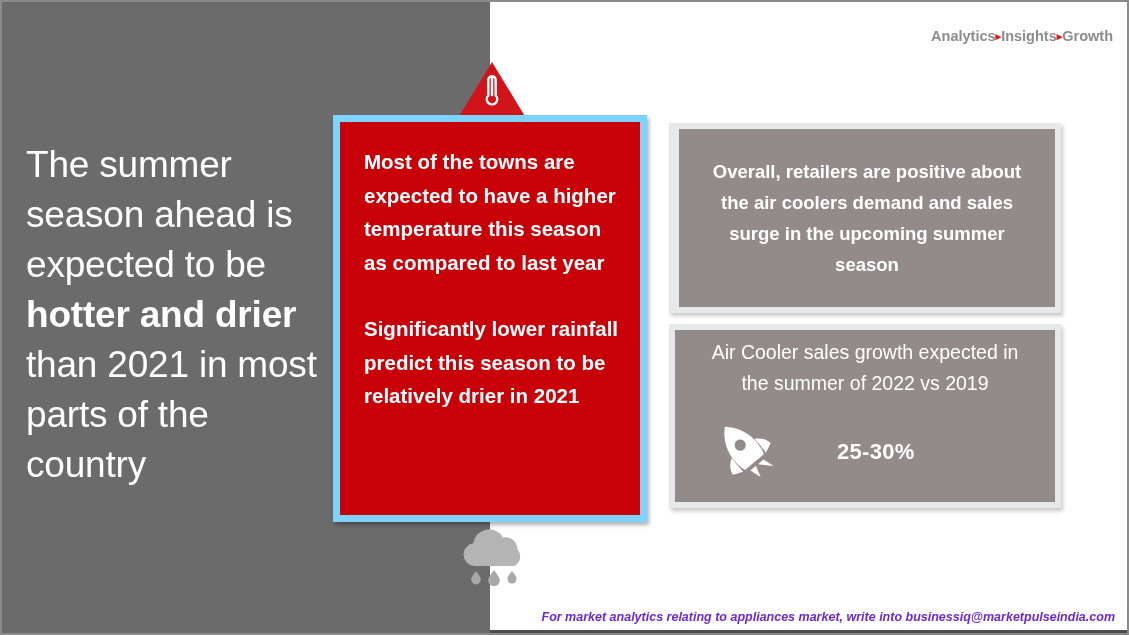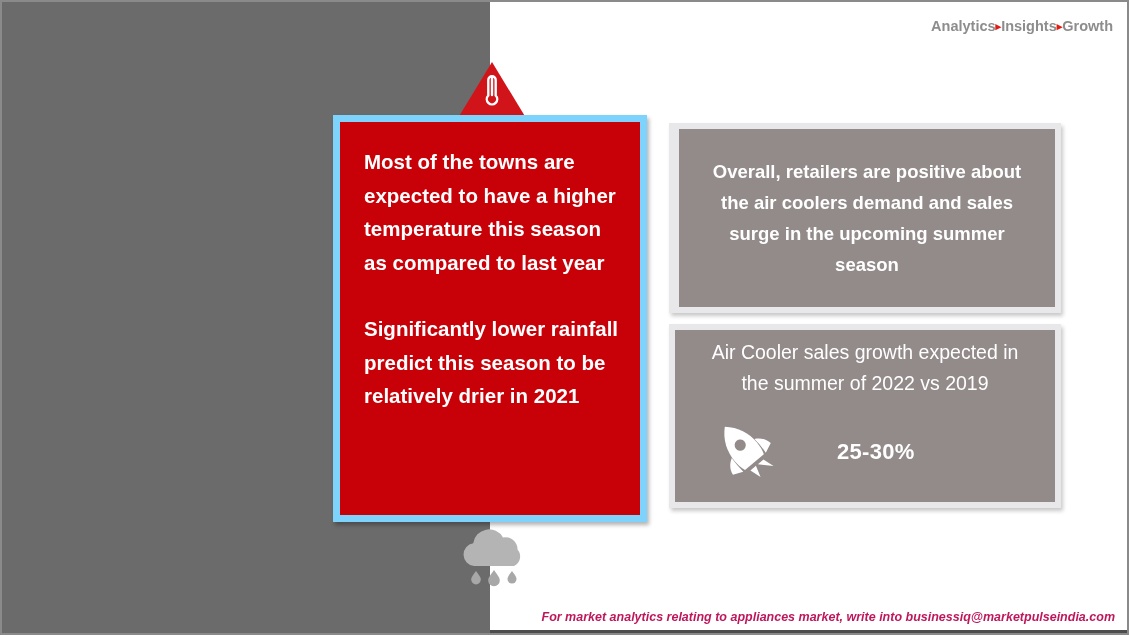--- a/index.html
+++ b/index.html
@@ -59,21 +59,21 @@
     letter-spacing: 0.4px;
     line-height: 28px;
     white-space: nowrap;
   }
   .logo-sub {
     color: #8d8d8d;
     font-size: 14.5px;
     font-weight: 700;
     line-height: 18px;
     white-space: nowrap;
-    margin-top: 9px;
+    margin-top: 19px;
   }
   .logo-sub .sep {
     color: #e01b12;
     font-size: 11px;
     vertical-align: 1px;
     letter-spacing: 0;
   }
 
   
   .red-box {
@@ -189,21 +189,21 @@
     font-weight: 700;
     margin-left: 54px;
     letter-spacing: 0.3px;
   }
 
   
   .footer {
     position: absolute;
     right: 12px;
     bottom: 9px;
-    color: #be185d;
+    color: #6d28d9;
     font-size: 12.5px;
     font-style: italic;
     font-weight: 700;
     white-space: nowrap;
   }
   .footer-rule {
     position: absolute;
     left: 488px;
     bottom: 0;
     width: 641px;
@@ -211,20 +211,23 @@
     background: #4d4d4d;
   }
 </style>
 </head>
 <body>
 
 <div class="slide">
 
   <div class="left-panel"></div>
 
+  <div class="headline">
+    <span>The summer season ahead is expected to be </span><b>hotter and drier</b><span> than 2021 in most parts of the country</span>
+  </div>
 
   <div class="logo">
     <div class="logo-sub"><span>Analytics</span><span class="sep">▸</span><span>Insights</span><span class="sep">▸</span><span>Growth</span></div>
   </div>
 
   <svg class="warn-triangle" viewBox="0 0 70 60">
     <path d="M35 2 L69 58 L1 58 Z" fill="#d1141a"></path>
     <g fill="none" stroke="#ffffff" stroke-width="2.4">
       <path d="M35 18 v17" stroke-linecap="round"></path>
       <path d="M31.3 35.5 a5.2 5.2 0 1 0 7.4 0 v-15.5 a3.7 3.7 0 0 0 -7.4 0 z"></path>

